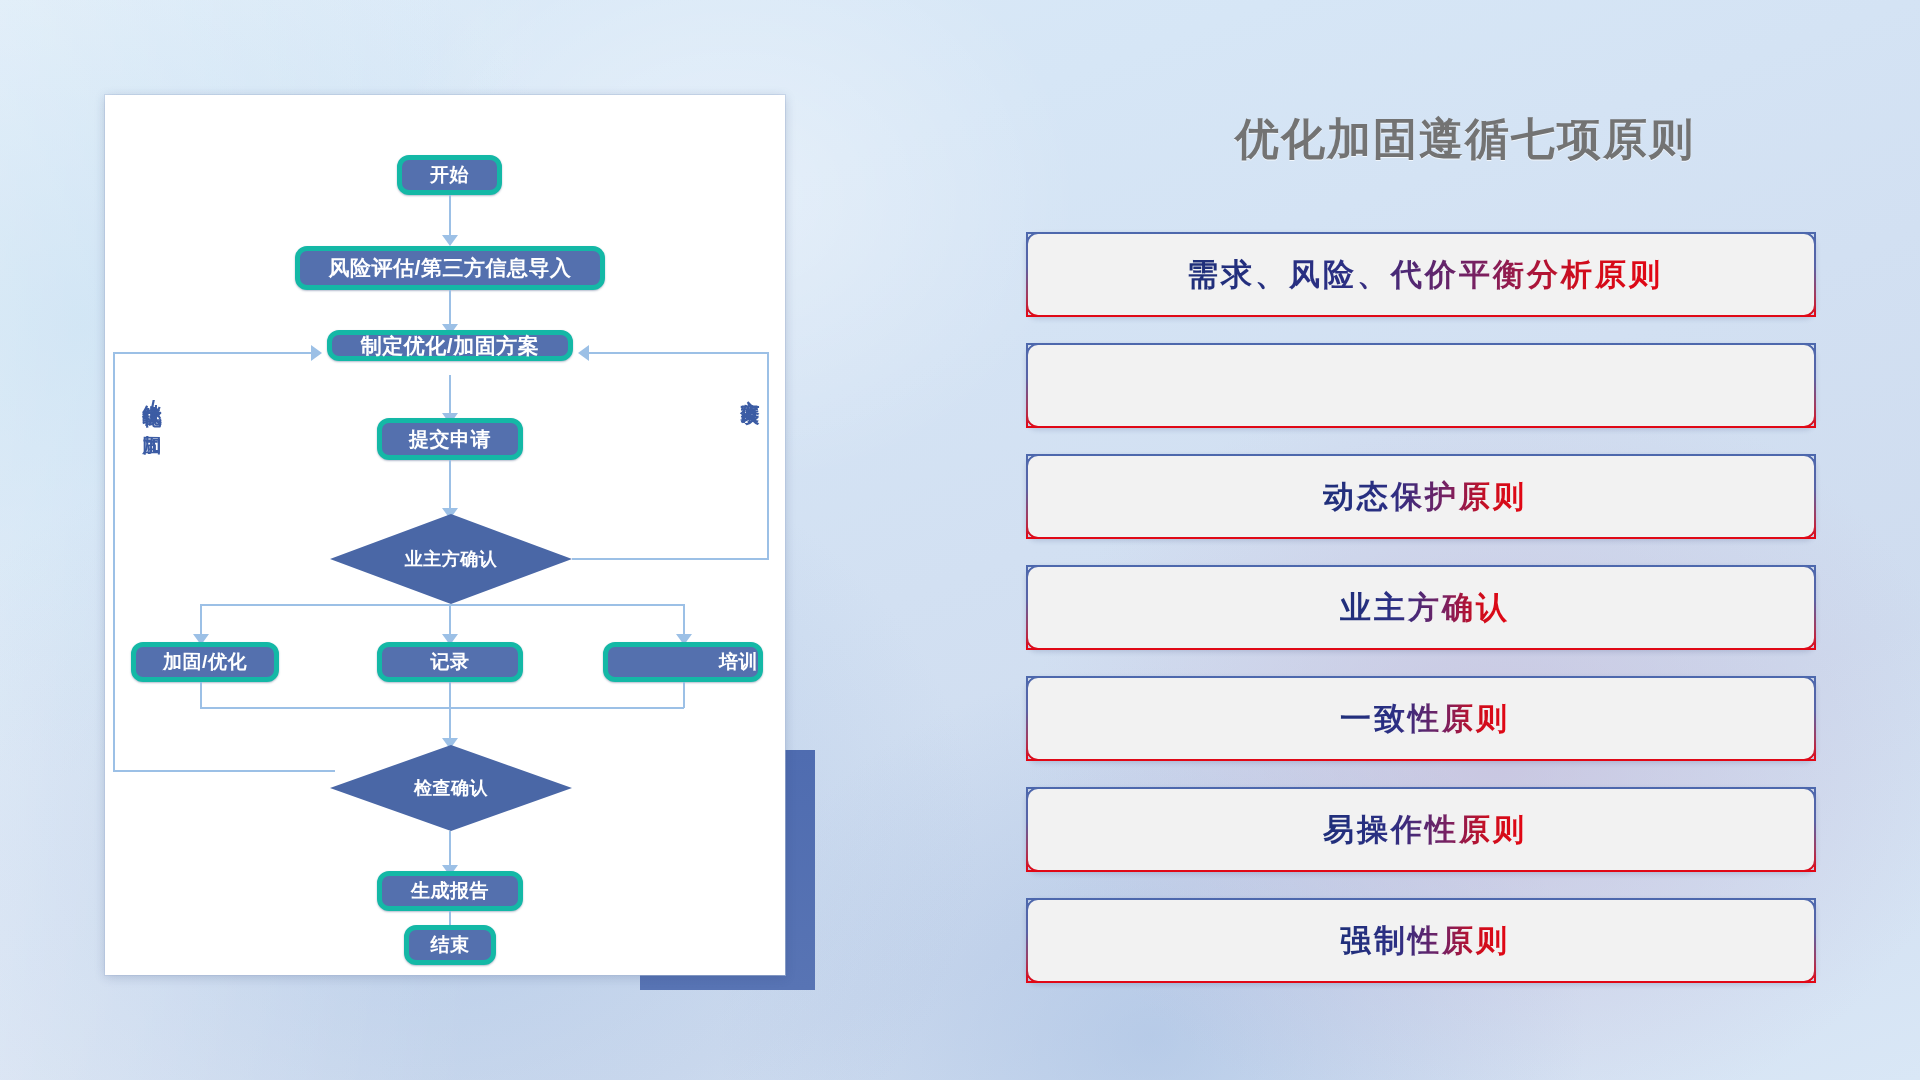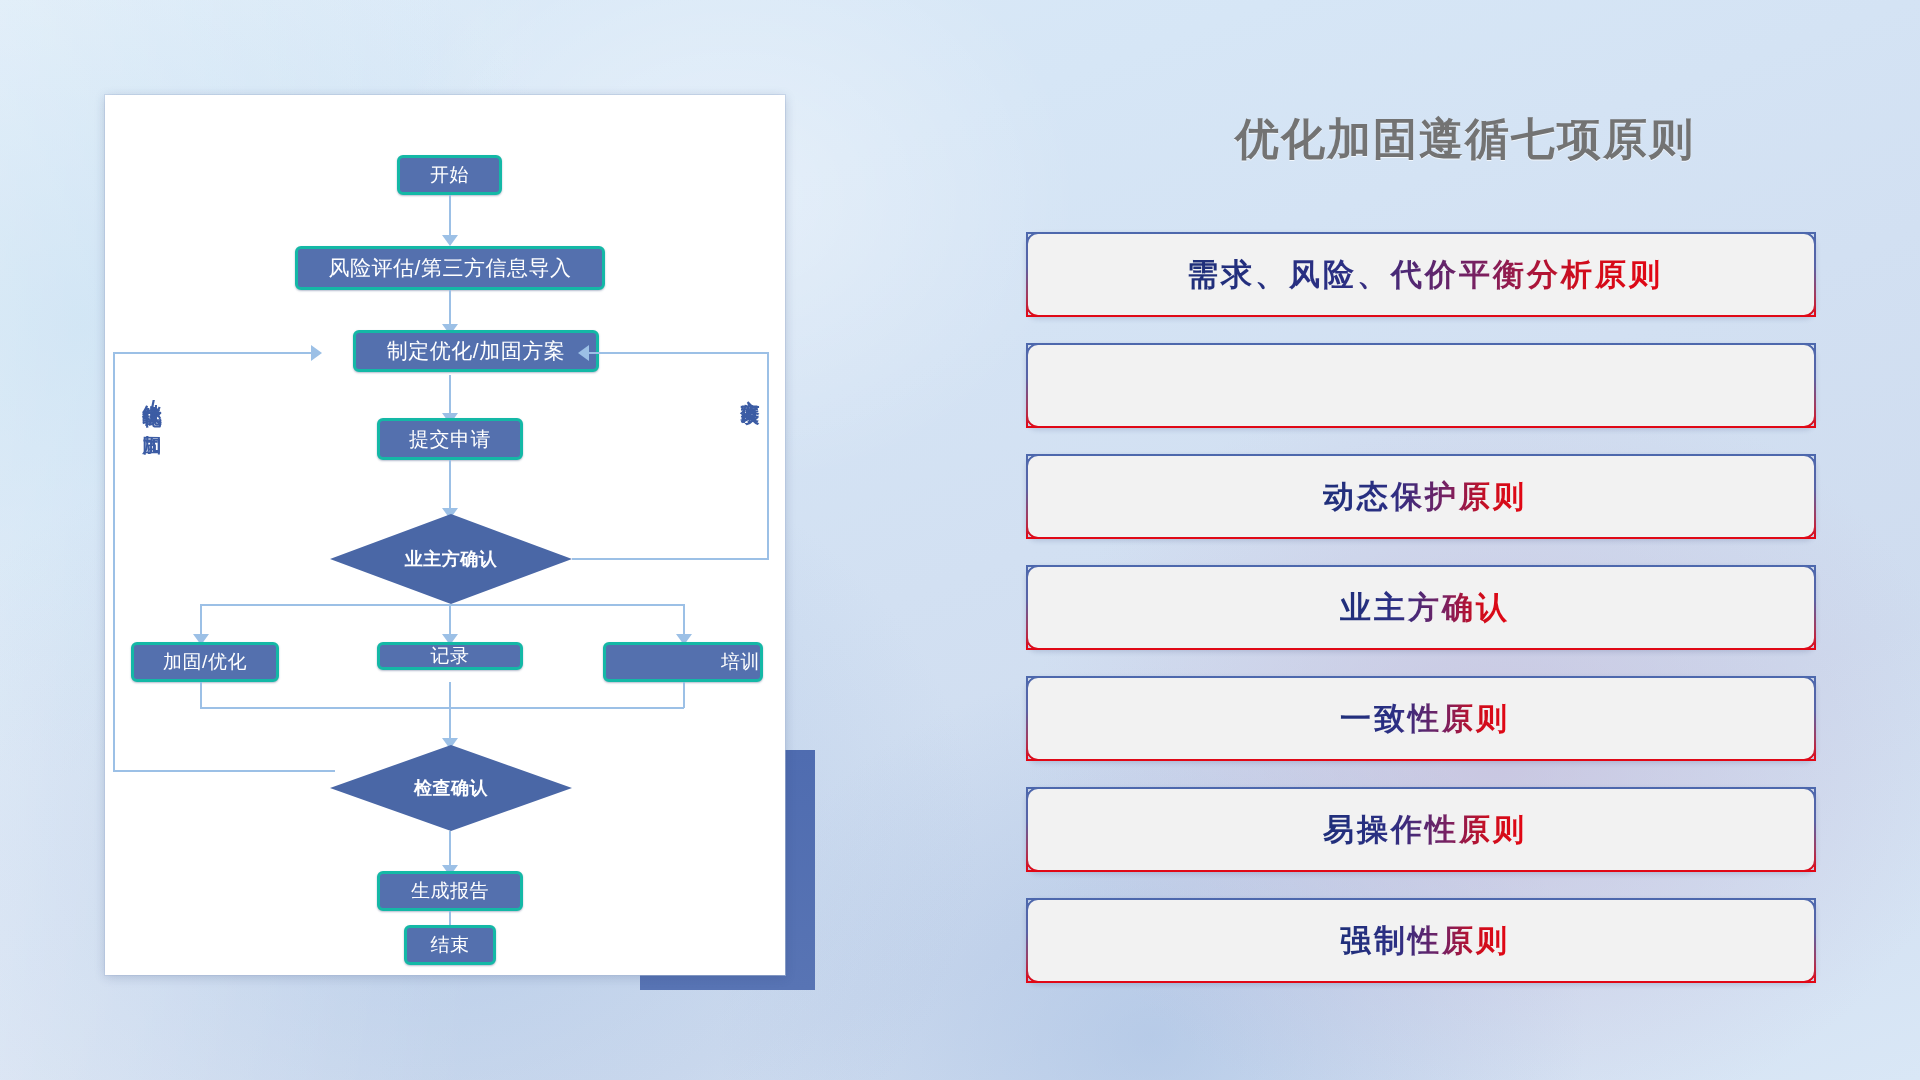--- a/index.html
+++ b/index.html
@@ -34,22 +34,22 @@
   #paper{
     position:absolute;left:105px;top:95px;width:680px;height:880px;
     background:#ffffff;
     box-shadow:0 2px 10px rgba(40,60,110,.22), 0 0 0 1px rgba(190,205,230,.55);
   }
 
   
   .node{
     position:absolute;box-sizing:border-box;
     display:flex;align-items:center;justify-content:center;
-    color:#ffffff;font-weight:normal;white-space:nowrap;
-    background:#5470ae;border:3px solid #14b8a6;border-radius:6px;
+    color:#ffffff;font-weight:bold;white-space:nowrap;
+    background:#5470ae;border:5px solid #14b8a6;border-radius:12px;
     box-shadow:0 1px 2px rgba(40,60,110,.35);
     letter-spacing:.5px;
   }
   .diamond{
     position:absolute;
     display:flex;align-items:center;justify-content:center;
     color:#fff;font-weight:bold;white-space:nowrap;letter-spacing:.5px;
     background:#4a67a6;
     clip-path:polygon(50% 0%,100% 50%,50% 100%,0% 50%);
   }
@@ -127,21 +127,21 @@
   <div class="ln lnv" style="left:449px;top:195px;height:47px;"></div>
   <div class="arrow arrow-down" style="left:442px;top:235px;"></div>
 
   <div class="node" style="left:295px;top:246px;width:310px;height:44px;font-size:21px;">
     <span>风险评估/第三方信息导入</span>
   </div>
 
   <div class="ln lnv" style="left:449px;top:290px;height:41px;"></div>
   <div class="arrow arrow-down" style="left:442px;top:324px;"></div>
 
-  <div class="node" style="left:327px;top:330px;width:246px;height:42px;font-size:21px;margin-left:26px;">
+  <div class="node" style="left:327px;top:330px;width:246px;height:31px;font-size:21px;">
     <span>制定优化/加固方案</span>
   </div>
 
   <div class="ln lnv" style="left:449px;top:375px;height:45px;"></div>
   <div class="arrow arrow-down" style="left:442px;top:413px;"></div>
 
   <div class="node" style="left:377px;top:418px;width:146px;height:42px;font-size:20px;">
     <span>提交申请</span>
   </div>
 
@@ -174,21 +174,21 @@
   <div class="ln lnv" style="left:683px;top:604px;height:38px;"></div>
 
   <div class="arrow arrow-down" style="left:193px;top:634px;"></div>
   <div class="arrow arrow-down" style="left:442px;top:634px;"></div>
   <div class="arrow arrow-down" style="left:676px;top:634px;"></div>
 
   <div class="node" style="left:131px;top:642px;width:148px;height:40px;font-size:19px;">
     <span>加固/优化</span>
   </div>
 
-  <div class="node" style="left:377px;top:642px;width:146px;height:28px;font-size:19px;">
+  <div class="node" style="left:377px;top:642px;width:146px;height:40px;font-size:19px;">
     <span>记录</span>
   </div>
 
   <div class="node" style="left:603px;top:642px;width:160px;height:40px;font-size:19px;justify-content:flex-end;">
     <span>培训</span>
   </div>
 
   <div class="ln lnv" style="left:200px;top:682px;height:26px;"></div>
   <div class="ln lnv" style="left:683px;top:682px;height:26px;"></div>
   <div class="ln lnh" style="left:200px;top:707px;width:484px;"></div>

